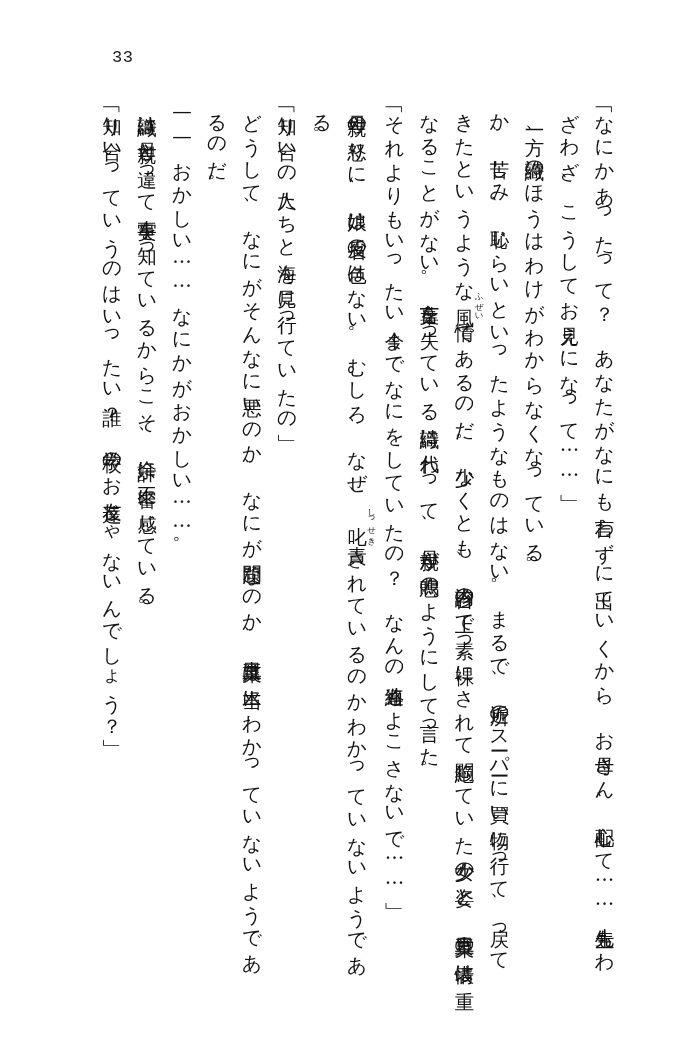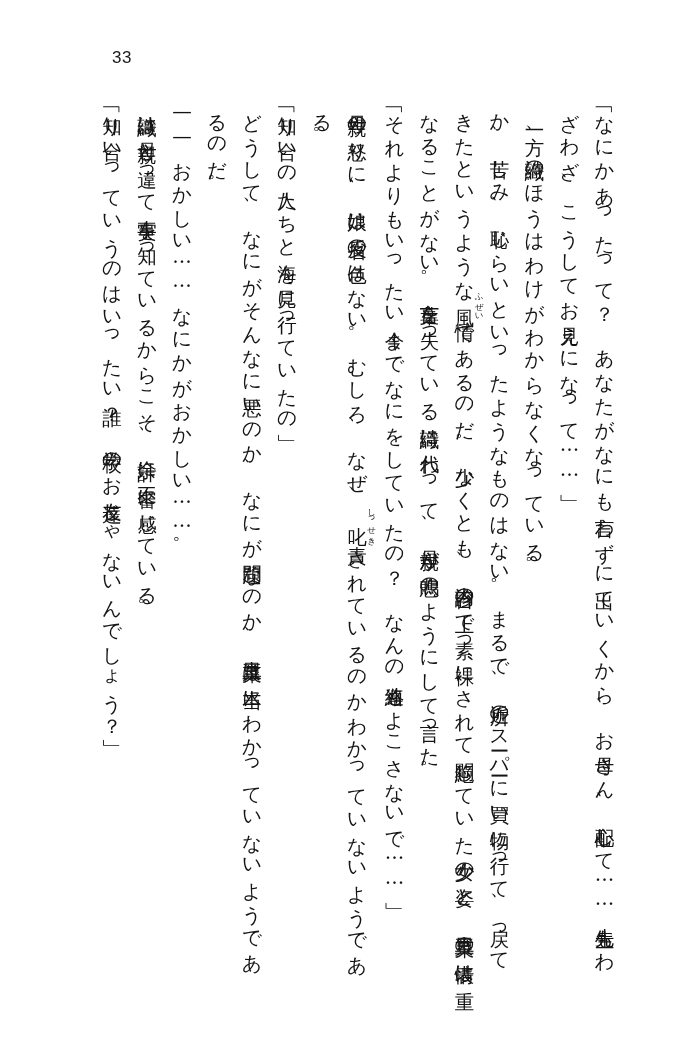--- a/index.html
+++ b/index.html
@@ -22,21 +22,21 @@
     height: 1050px;
     background: #ffffff;
   }
   .page-number {
     position: absolute;
     left: 112px;
     top: 48px;
     font-size: 17px;
     letter-spacing: 0.5px;
     color: #1a1a1a;
-    font-family: Liberation Sans, sans-serif;
+    font-family: Liberation Mono, monospace;
   }
   .text-block {
     position: absolute;
     top: 100px;
     left: 62px;
     width: 560px;
     height: 880px;
     writing-mode: vertical-rl;
     text-orientation: upright;
     direction: ltr;

